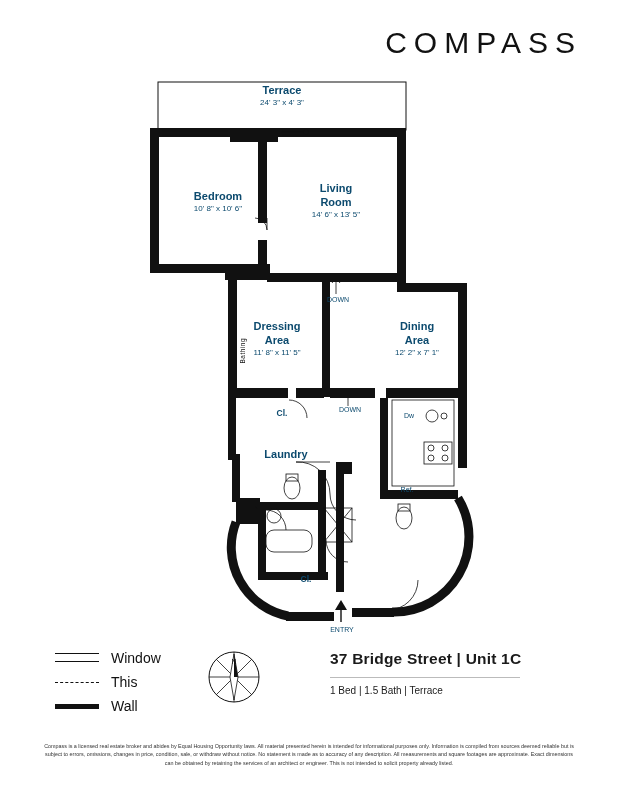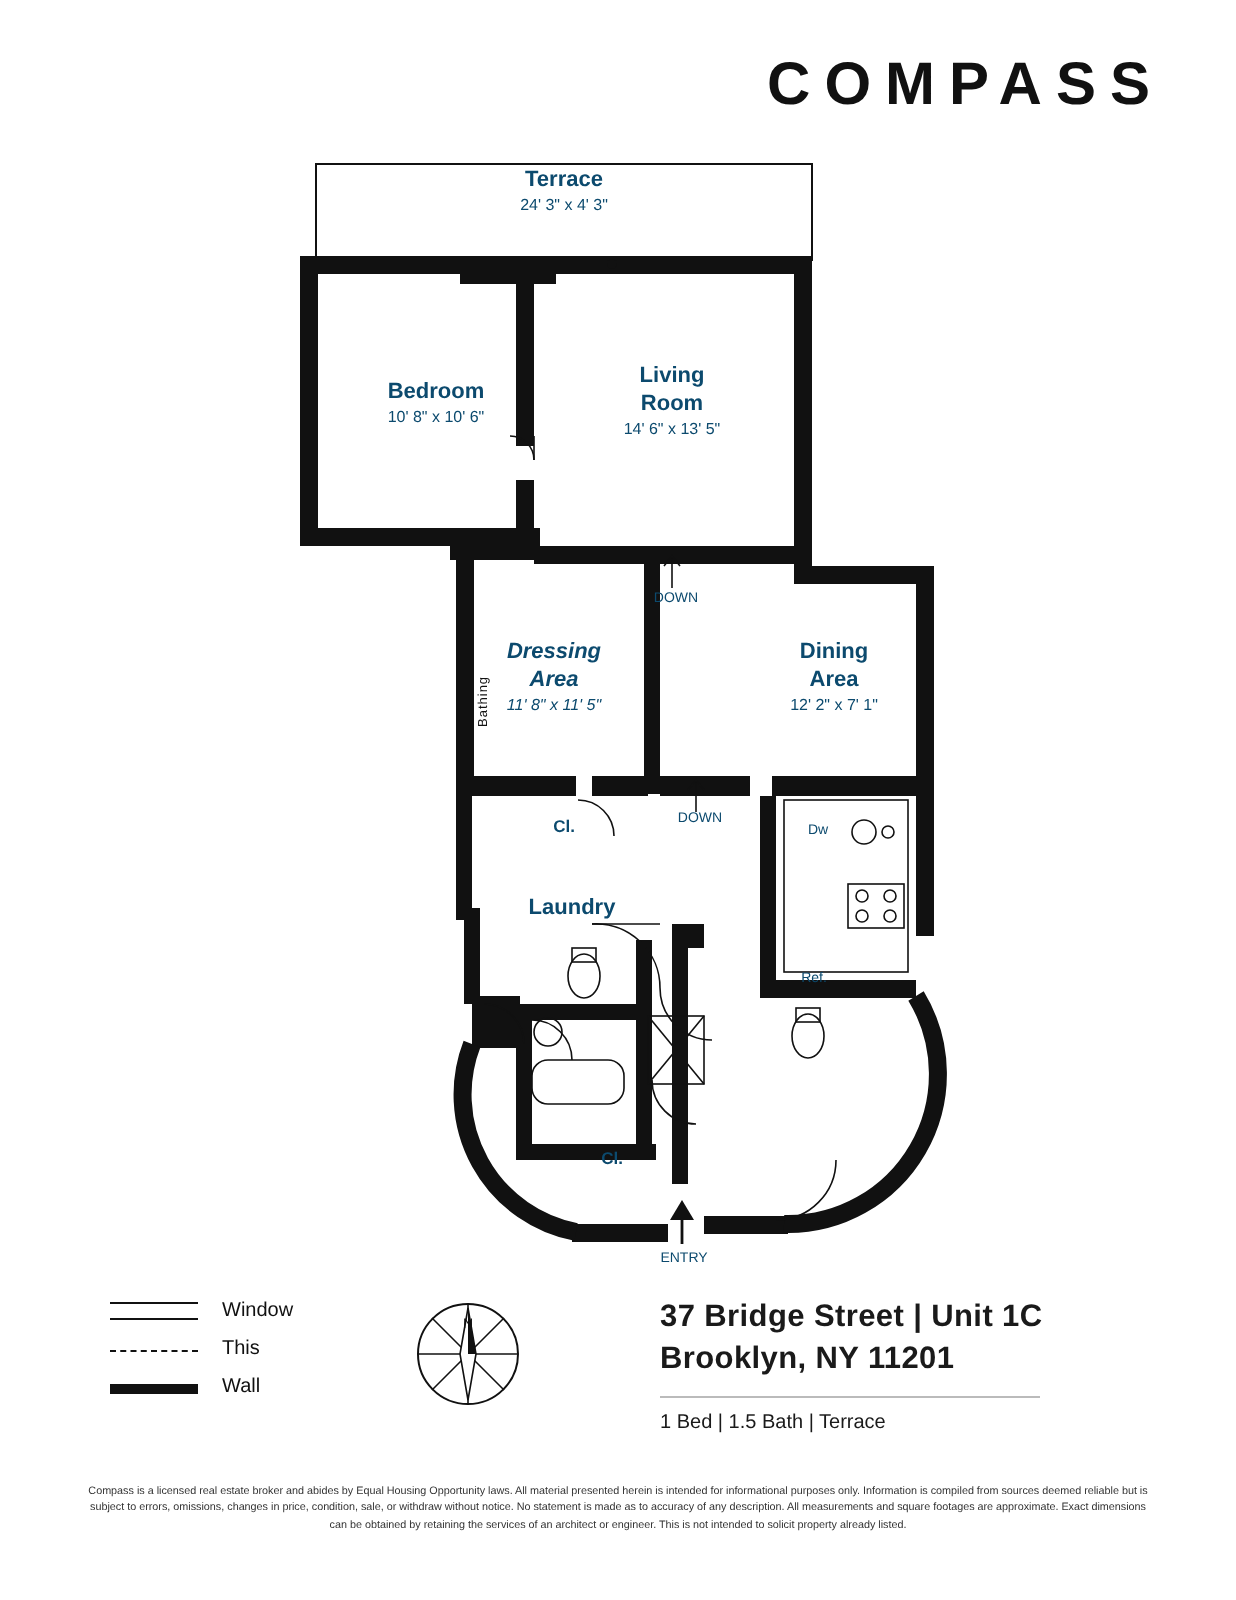--- a/index.html
+++ b/index.html
@@ -10,21 +10,21 @@
     color:#1a1a1a;
     position:relative;
     overflow:hidden;
   }
   .brand{
     position:absolute;
     top:26px;
     right:36px;
     font-size:30px;
     letter-spacing:7px;
-    font-weight:700;
+    font-weight:400;
     color:#111;
     font-family:"Liberation Sans", sans-serif;
   }
   .plan{
     position:absolute;
     left:0;top:70px;
     width:618px;height:560px;
   }
   .lbl{
     position:absolute;
@@ -44,21 +44,21 @@
     color:#111;
     letter-spacing:.5px;
   }
   .legend{
     position:absolute;
     left:55px;top:650px;
     font-size:8.5px;
   }
   .legend .row{display:flex;align-items:center;margin-bottom:8px;}
   .legend .swatch{width:44px;height:10px;margin-right:12px;position:relative;}
-  .legend .lname{font-size:10px;color:#111;}
+  .legend .lname{font-size:14px;color:#111;}
   .sw-window{border-top:1px solid #111;border-bottom:1px solid #111;height:7px;background:#fff;}
   .sw-door{border-top:1px dashed #111;height:1px;margin-top:5px;}
   .sw-wall{background:#111;height:5px;margin-top:3px;}
   .compass-rose{
     position:absolute;
     left:205px;top:648px;
     width:58px;height:58px;
   }
   .addr{
     position:absolute;
@@ -214,21 +214,21 @@
     <div class="name">Bedroom</div>
     <div class="dim">10' 8" x 10' 6"</div>
   </div>
 
   <div class="lbl" style="left:290px;top:112px;width:92px;">
     <div class="name">Living</div>
     <div class="name">Room</div>
     <div class="dim">14' 6" x 13' 5"</div>
   </div>
 
-  <div class="lbl" style="left:232px;top:250px;width:90px;font-style:italic;">
+  <div class="lbl" style="left:232px;top:250px;width:90px;">
     <div class="name">Dressing</div>
     <div class="name">Area</div>
     <div class="dim">11' 8" x 11' 5"</div>
   </div>
 
   <div class="lbl" style="left:372px;top:250px;width:90px;">
     <div class="name">Dining</div>
     <div class="name">Area</div>
     <div class="dim">12' 2" x 7' 1"</div>
   </div>
@@ -282,18 +282,17 @@
       <line x1="47" y1="11" x2="11" y2="47"></line>
     </g>
     <path d="M29 6 L33 29 L29 52 L25 29 Z" fill="#fff" stroke="#111" stroke-width="0.8"></path>
     <path d="M29 6 L33 29 L29 29 Z" fill="#111" stroke="none"></path>
     <text x="29" y="16" font-size="7" text-anchor="middle" font-family="Liberation Sans, sans-serif" fill="#111">N</text>
   </svg>
 </div>
 
 <div class="addr">
   <div class="line1">37 Bridge Street | Unit 1C</div>
-  <div class="line2">Brooklyn, NY 11201</div>
   <div class="sep"></div>
   <div class="line3">1 Bed | 1.5 Bath | Terrace</div>
 </div>
 
 <div class="disclaimer">Compass is a licensed real estate broker and abides by Equal Housing Opportunity laws. All material presented herein is intended for informational purposes only. Information is compiled from sources deemed reliable but is subject to errors, omissions, changes in price, condition, sale, or withdraw without notice. No statement is made as to accuracy of any description. All measurements and square footages are approximate. Exact dimensions can be obtained by retaining the services of an architect or engineer. This is not intended to solicit property already listed.</div>
 
 </body></html>

